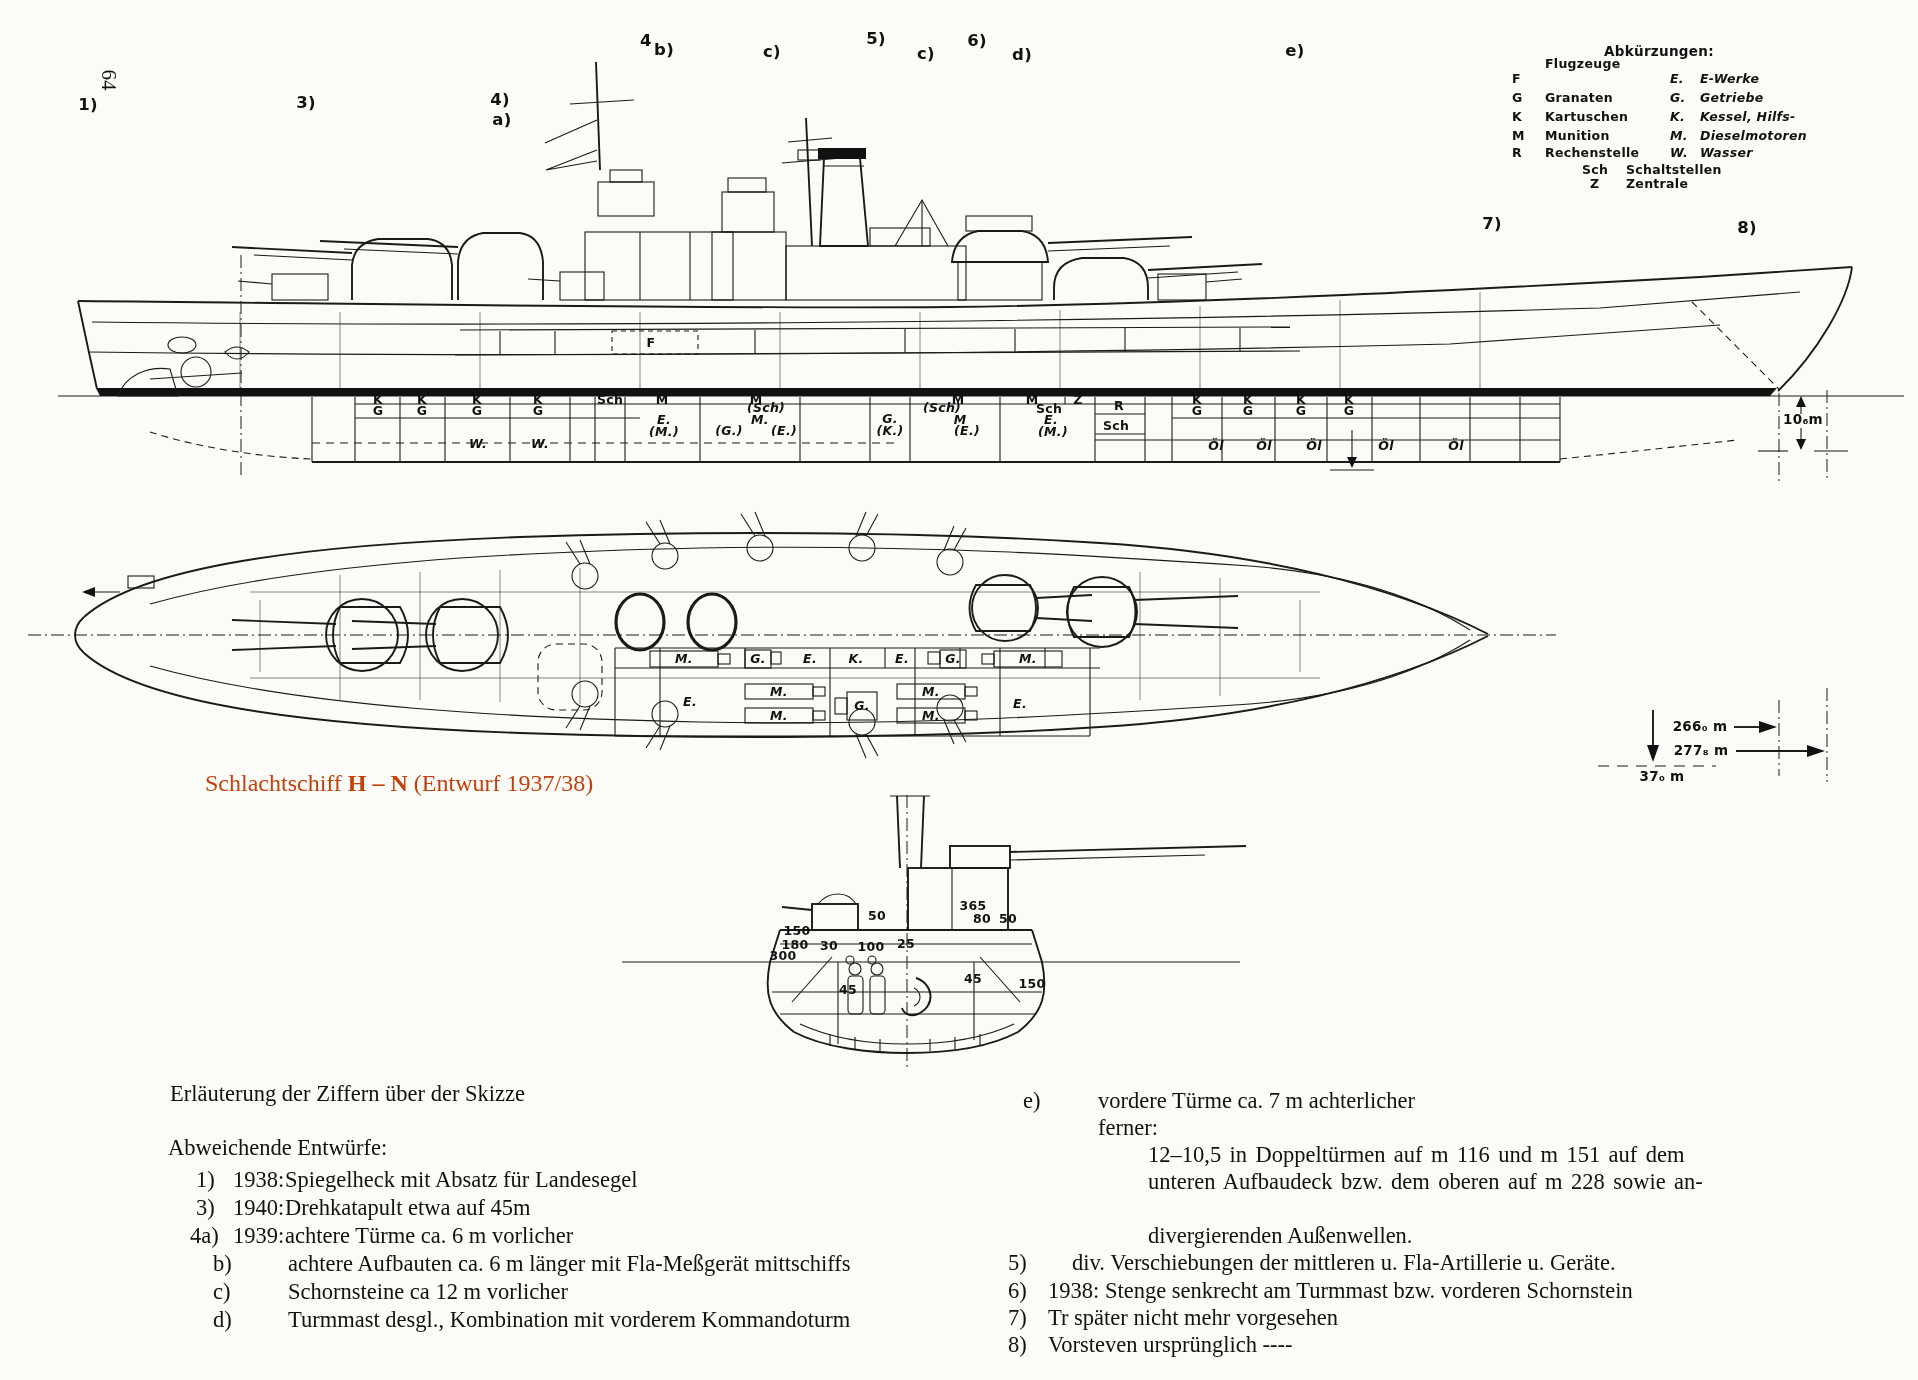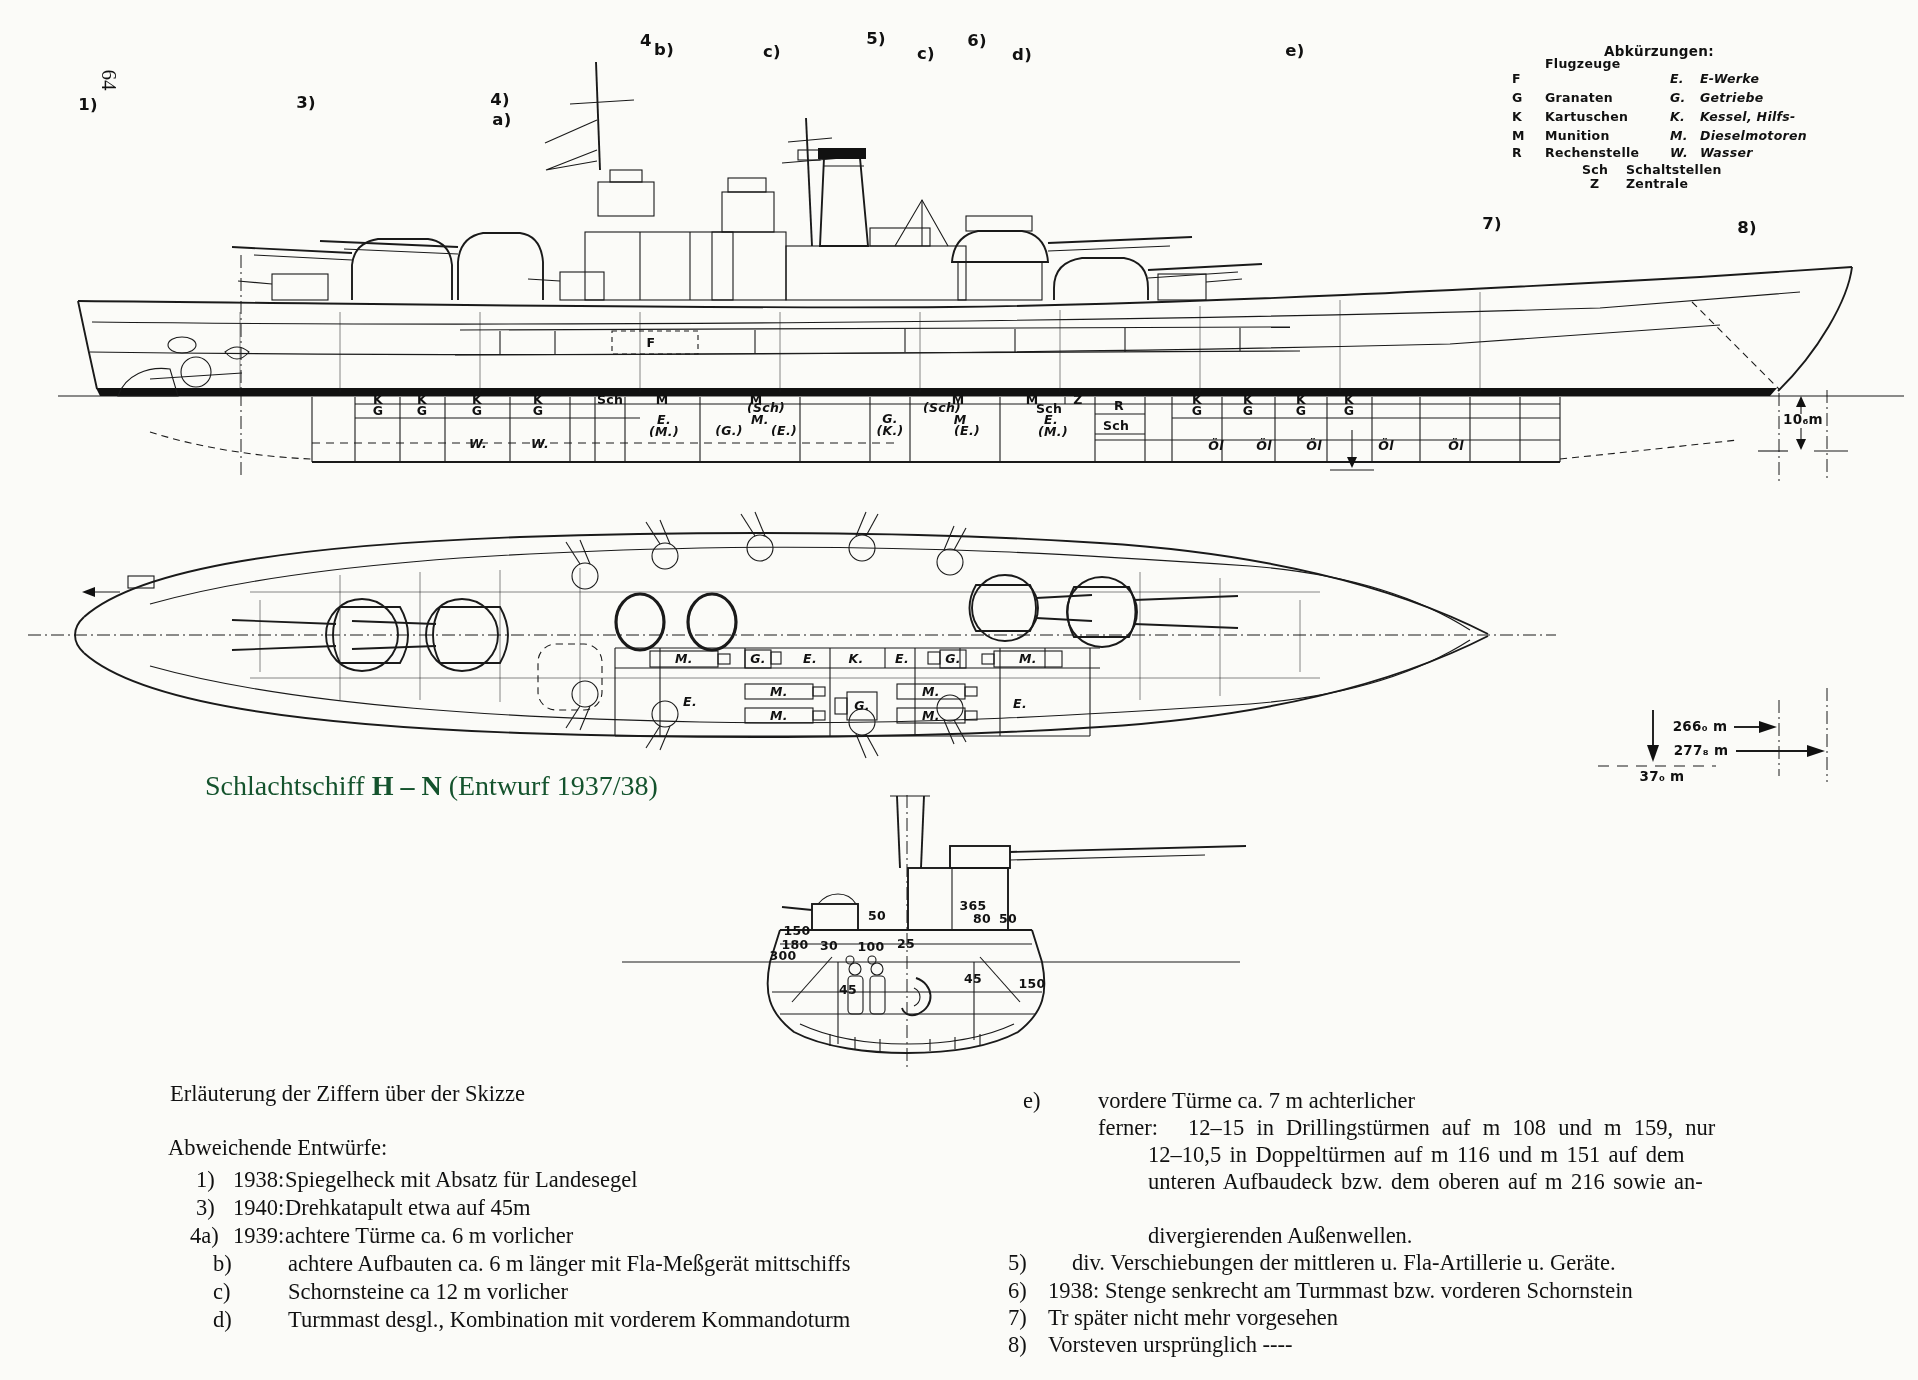--- a/index.html
+++ b/index.html
@@ -23,21 +23,21 @@
   .ser{font-family:"Liberation Serif","DejaVu Serif",serif;font-weight:400;letter-spacing:0;}
   .fs12{font-size:12.5px;}
   .fs13{font-size:13.5px;}
   .fs16{font-size:16.5px;}
   .fs21{font-size:21px;}
   .fs23{font-size:22.5px;}
   .j1{word-spacing:6.5px;}
   .j2{word-spacing:2.8px;}
   .rot90{transform:translate(-50%,-50%) rotate(90deg);}
   .caption{position:absolute;left:205px;top:770px;font-family:"Liberation Serif","DejaVu Serif",serif;
-           font-size:28px;white-space:pre;color:#14532d;}
+           font-size:24px;white-space:pre;color:#c2410c;}
 </style>
 </head>
 <body>
 
 <div class="page">
 
   <svg class="art" viewBox="0 0 1918 1380">
 
     <g>
       <line class="dd" x1="241" y1="255" x2="241" y2="478"></line>
@@ -467,23 +467,22 @@
       <span class="lbl ser lga fs23 " style="left: 285px; top: 1236px;">achtere Türme ca. 6 m vorlicher</span>
       <span class="lbl ser lga fs23 " style="left: 213px; top: 1264px;">b)</span>
       <span class="lbl ser lga fs23 " style="left: 288px; top: 1264px;">achtere Aufbauten ca. 6 m länger mit Fla-Meßgerät mittschiffs</span>
       <span class="lbl ser lga fs23 " style="left: 213px; top: 1292px;">c)</span>
       <span class="lbl ser lga fs23 " style="left: 288px; top: 1292px;">Schornsteine ca 12 m vorlicher</span>
       <span class="lbl ser lga fs23 " style="left: 213px; top: 1320px;">d)</span>
       <span class="lbl ser lga fs23 " style="left: 288px; top: 1320px; text-align: right;">Turmmast desgl., Kombination mit vorderem Kommandoturm</span>
       <span class="lbl ser lga fs23 " style="left: 1023px; top: 1101px;">e)</span>
       <span class="lbl ser lga fs23 " style="left: 1098px; top: 1101px;">vordere Türme ca. 7 m achterlicher</span>
       <span class="lbl ser lga fs23 " style="left: 1098px; top: 1128px;">ferner:</span>
-      <span class="lbl ser lga fs23 j1" style="left: 1188px; top: 1128px;">12–15 in Drillingstürmen auf m 108 und m 159, nur</span>
       <span class="lbl ser lga fs23 j2" style="left: 1148px; top: 1155px;">12–10,5 in Doppeltürmen auf m 116 und m 151 auf dem</span>
-      <span class="lbl ser lga fs23 j2" style="left: 1148px; top: 1182px;">unteren Aufbaudeck bzw. dem oberen auf m 216 sowie an-</span>
+      <span class="lbl ser lga fs23 j2" style="left: 1148px; top: 1182px;">unteren Aufbaudeck bzw. dem oberen auf m 228 sowie an-</span>
       <span class="lbl ser lga fs23 " style="left: 1148px; top: 1236px;">divergierenden Außenwellen.</span>
       <span class="lbl ser lga fs23 " style="left: 1008px; top: 1263px;">5)</span>
       <span class="lbl ser lga fs23 " style="left: 1048px; top: 1263px; margin-left: 24px;">div. Verschiebungen der mittleren u. Fla-Artillerie u. Geräte.</span>
       <span class="lbl ser lga fs23 " style="left: 1008px; top: 1291px;">6)</span>
       <span class="lbl ser lga fs23 " style="left: 1048px; top: 1291px;">1938: Stenge senkrecht am Turmmast bzw. vorderen Schornstein</span>
       <span class="lbl ser lga fs23 " style="left: 1008px; top: 1318px;">7)</span>
       <span class="lbl ser lga fs23 " style="left: 1048px; top: 1318px;">Tr später nicht mehr vorgesehen</span>
       <span class="lbl ser lga fs23 " style="left: 1008px; top: 1345px;">8)</span>
       <span class="lbl ser lga fs23 " style="left: 1048px; top: 1345px;">Vorsteven ursprünglich ----</span>
     </div>

